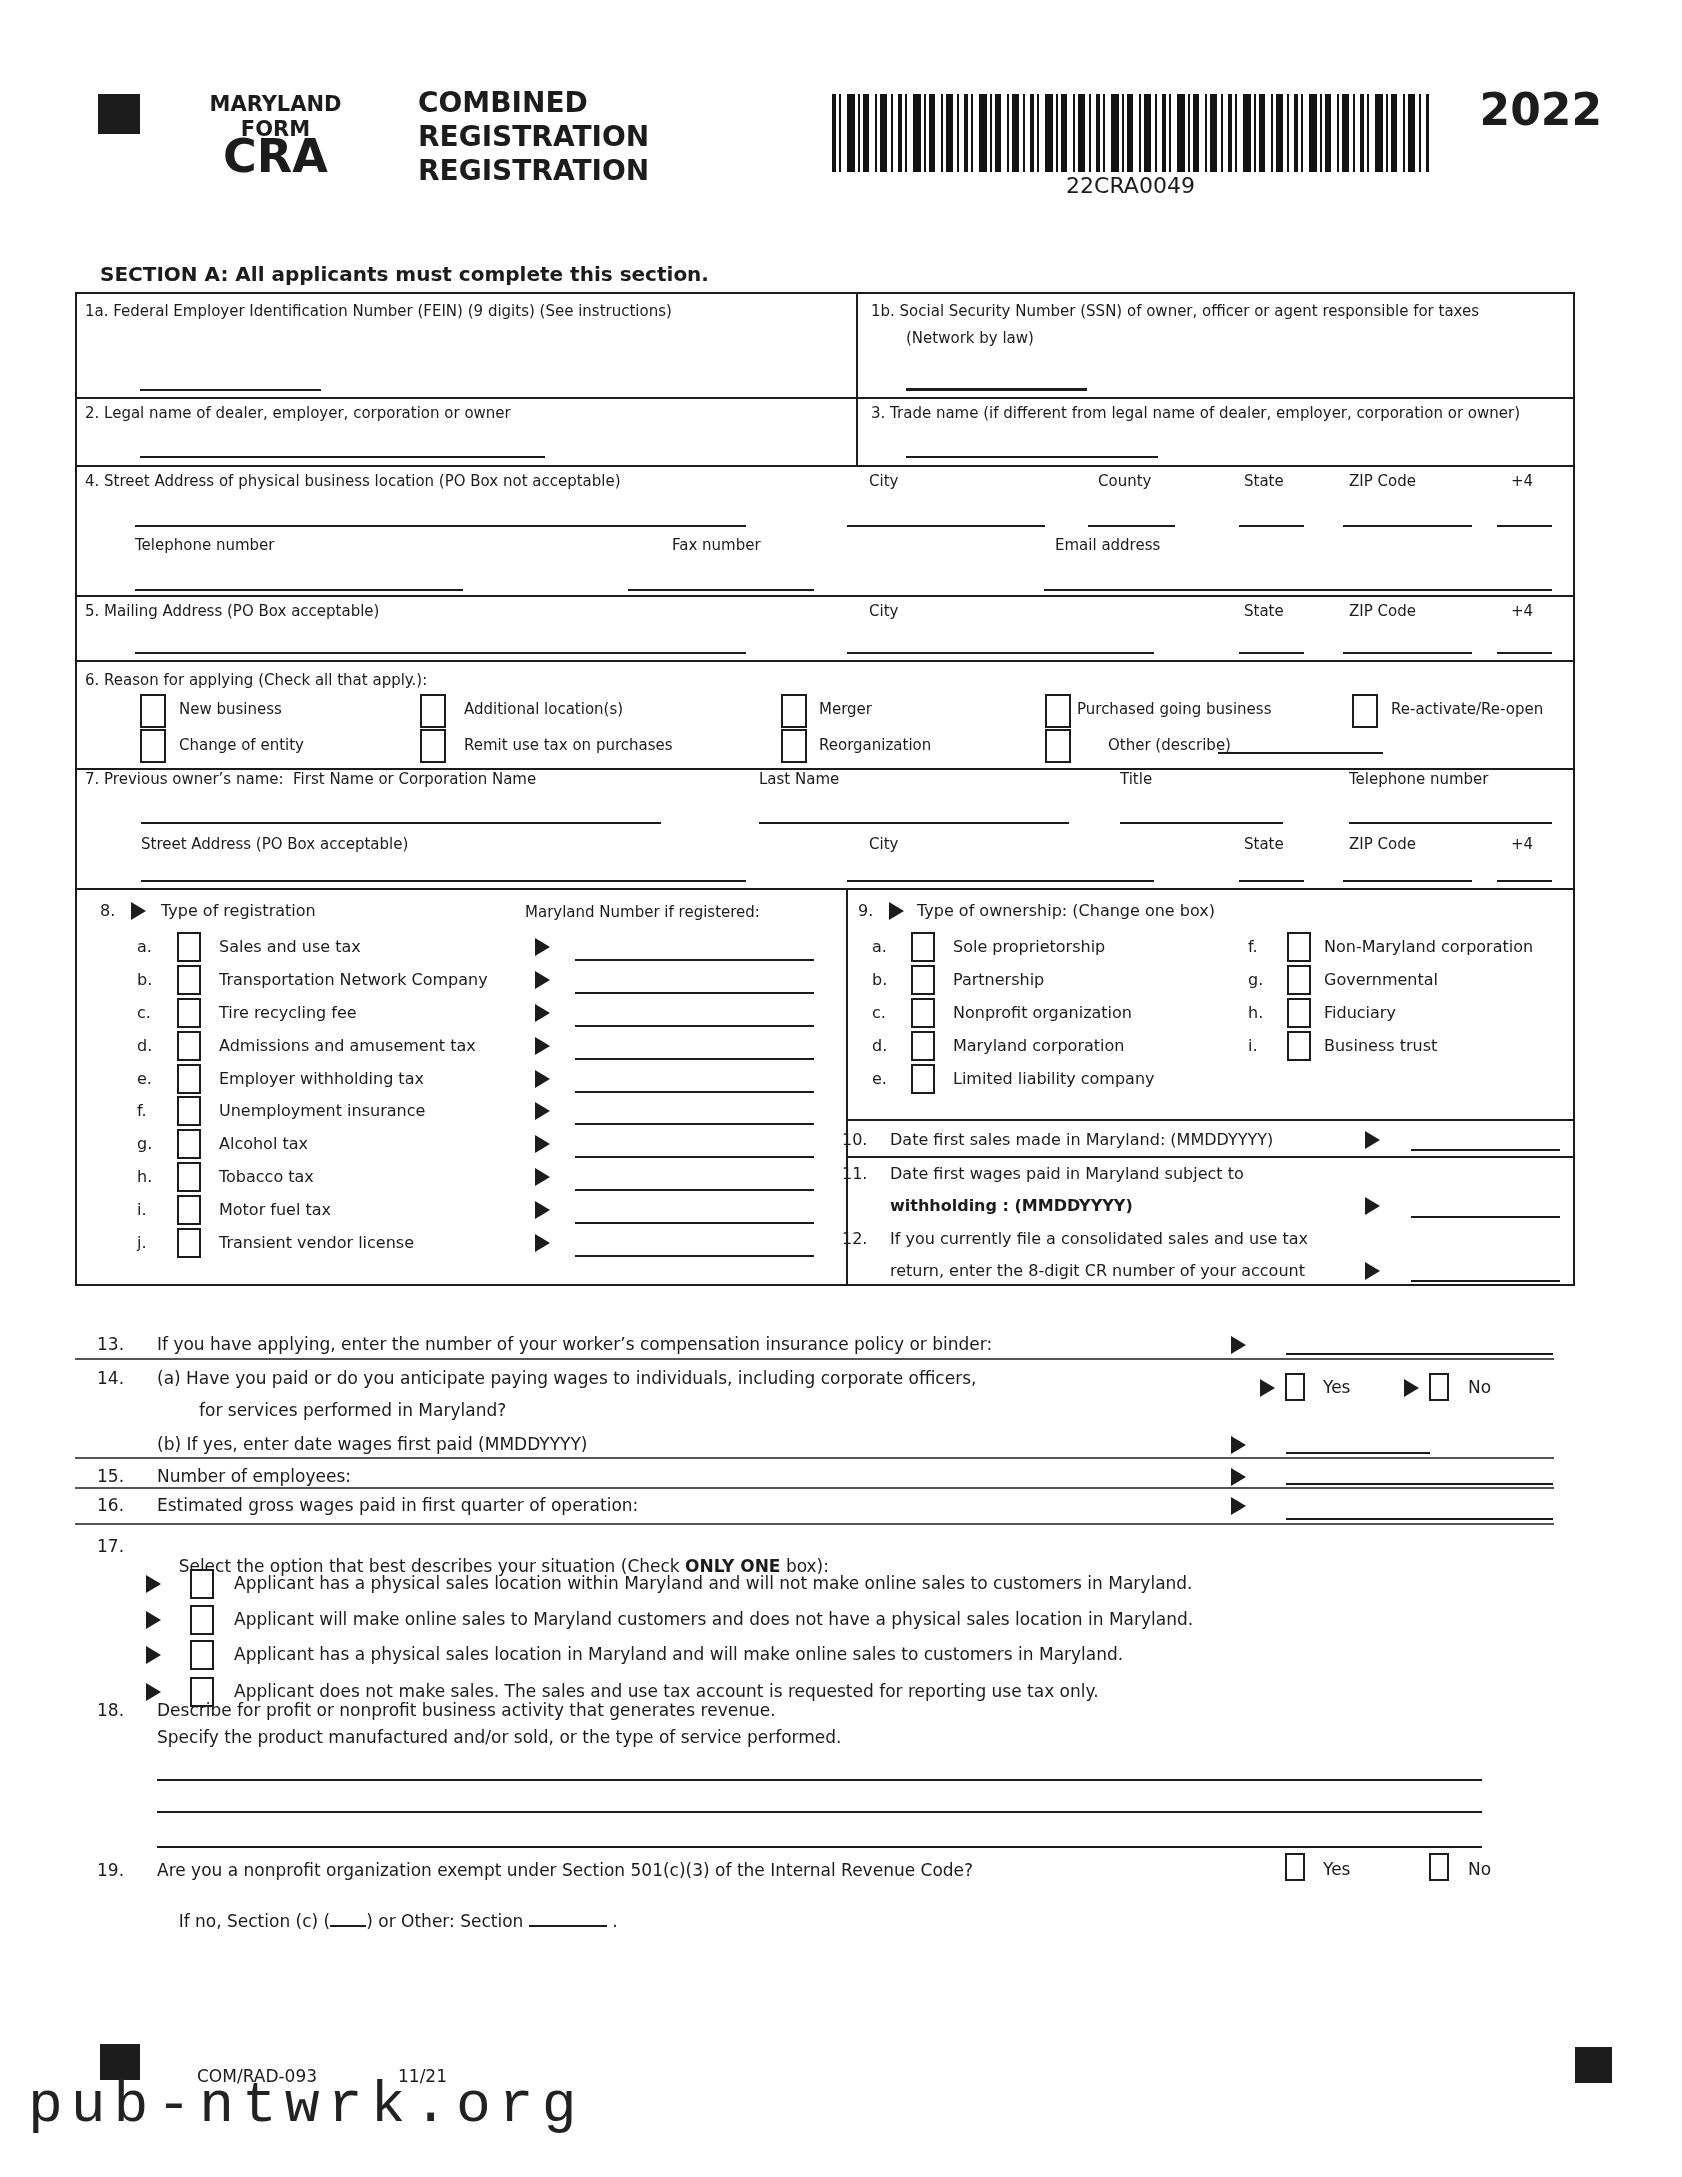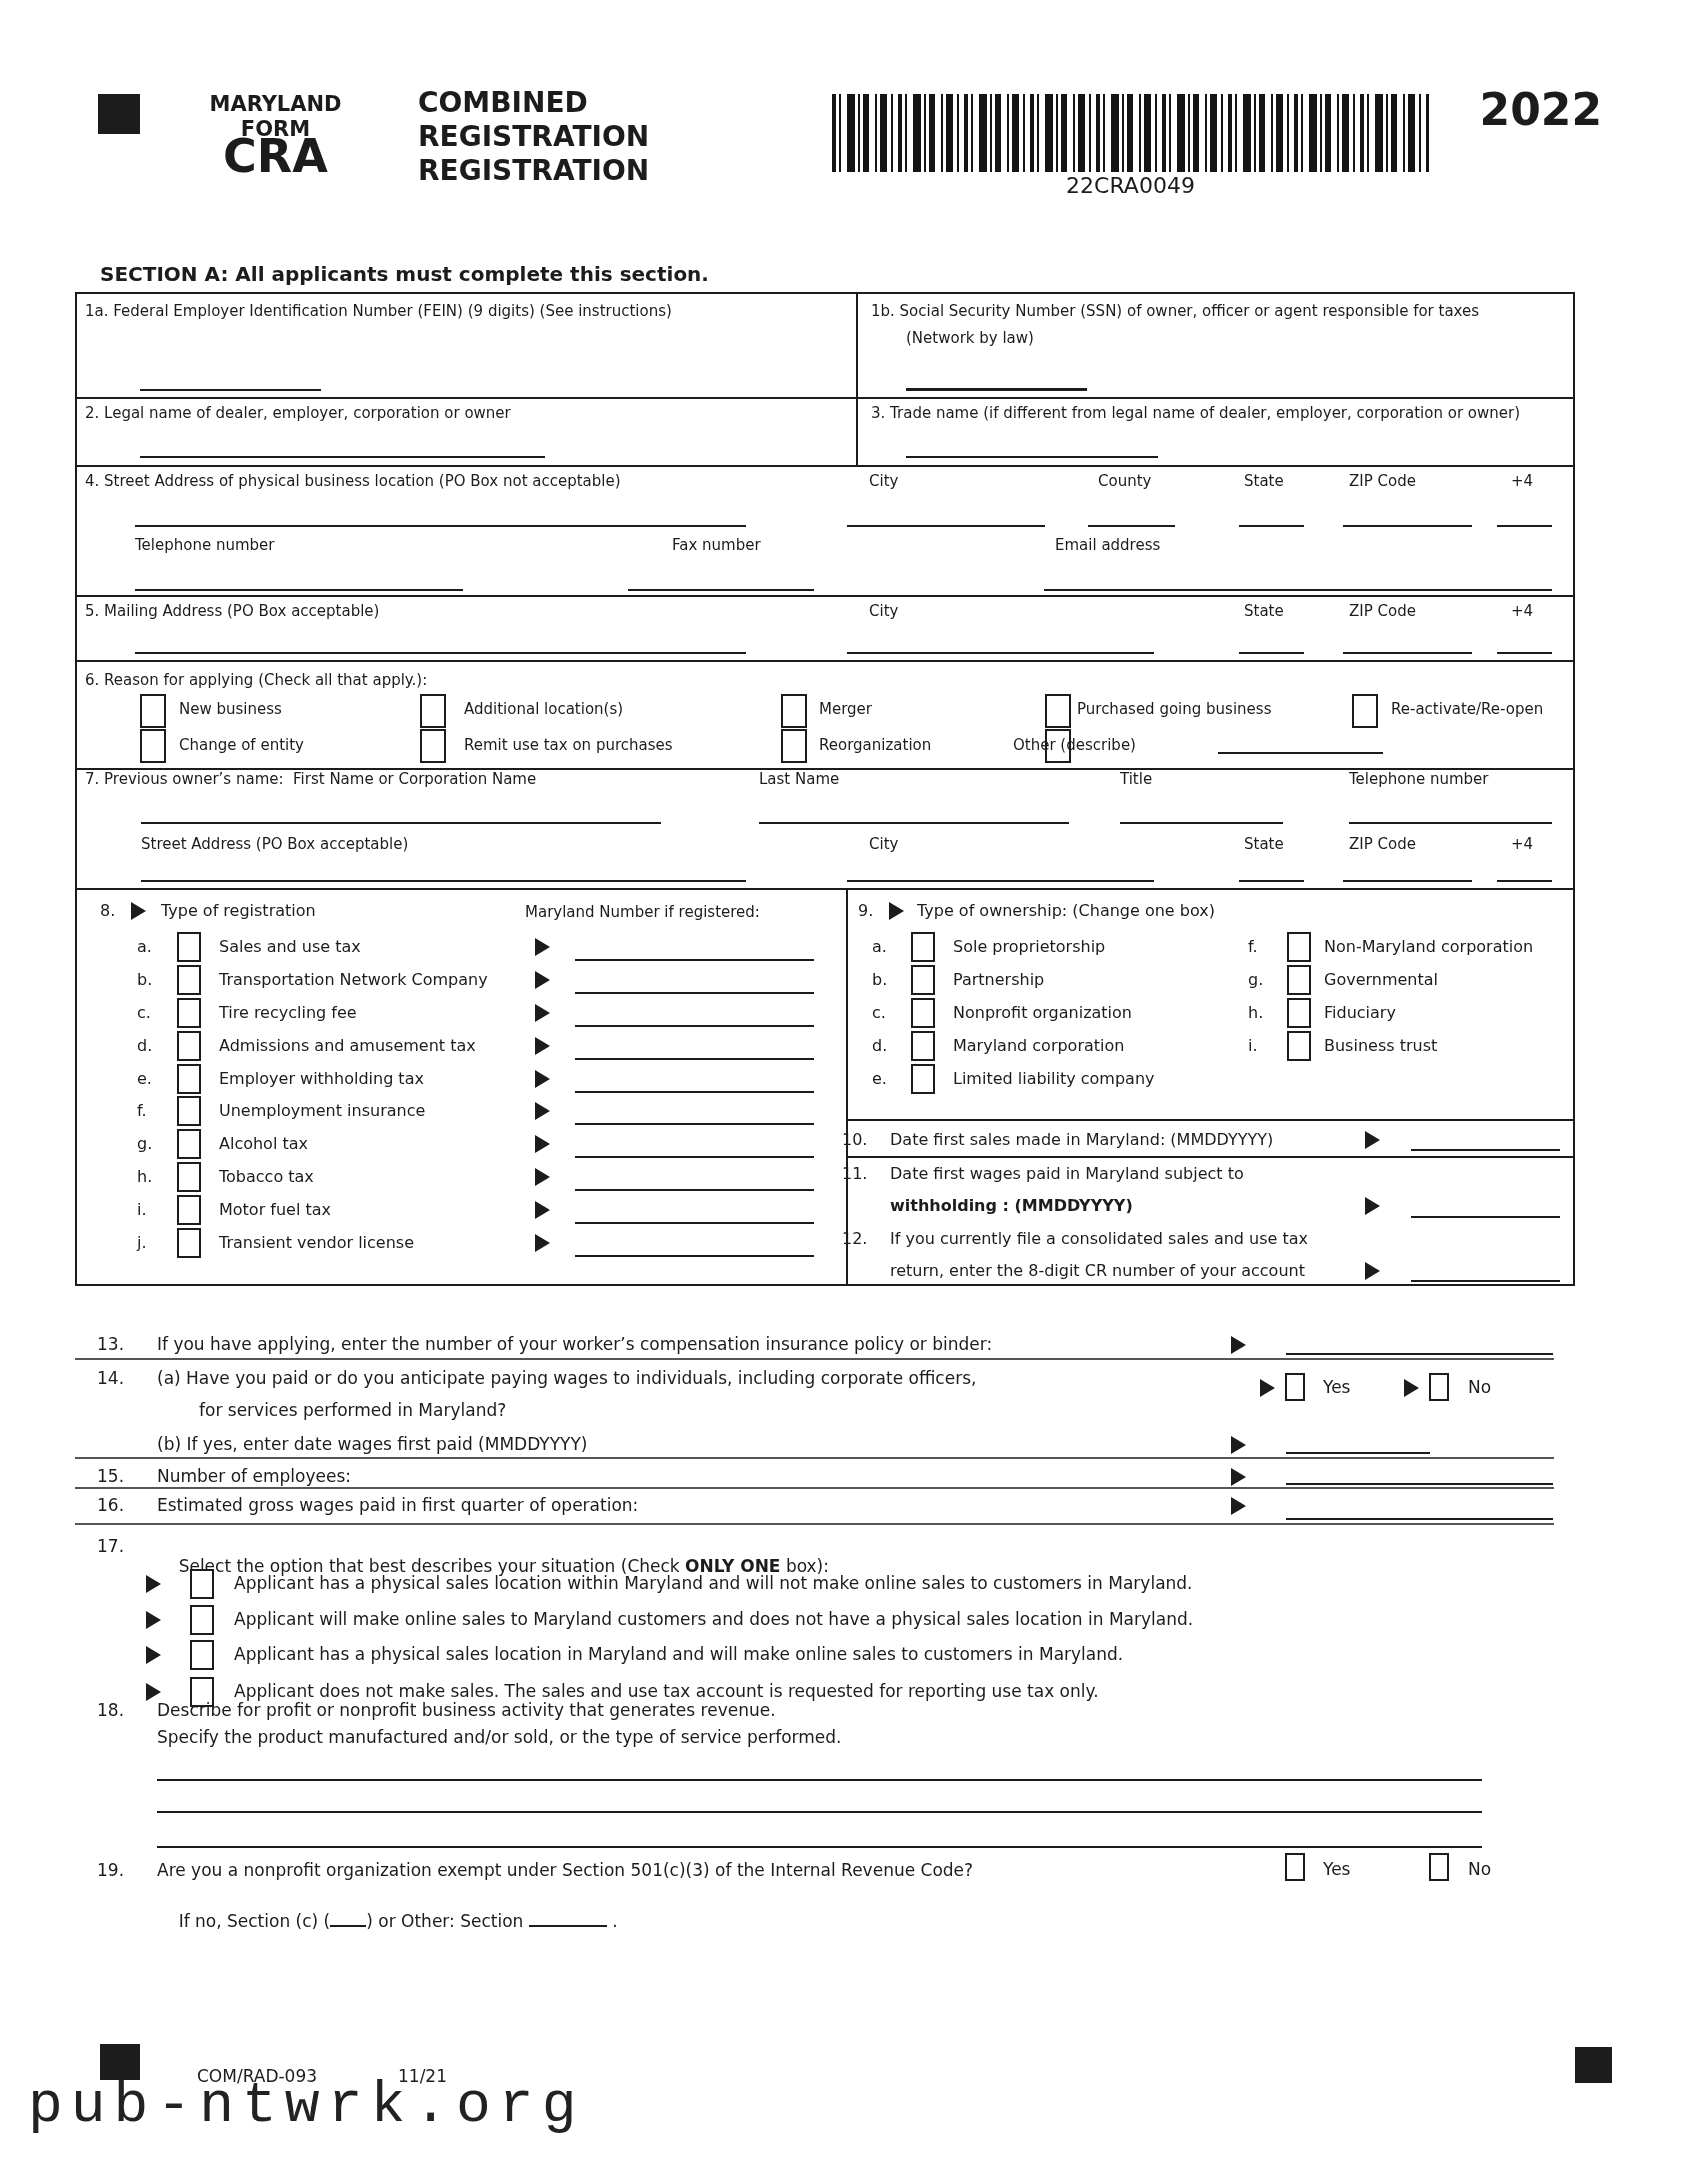--- a/index.html
+++ b/index.html
@@ -118,21 +118,21 @@
   <div class="t f15" style="left:1077px;top:700px;">Purchased going business</div>
   <div class="cb lg" style="left:1352px;top:694px;"></div>
   <div class="t f15" style="left:1391px;top:700px;">Re-activate/Re-open</div>
   <div class="cb lg" style="left:140px;top:729px;"></div>
   <div class="t f15" style="left:179px;top:736px;">Change of entity</div>
   <div class="cb lg" style="left:420px;top:729px;"></div>
   <div class="t f15" style="left:464px;top:736px;">Remit use tax on purchases</div>
   <div class="cb lg" style="left:781px;top:729px;"></div>
   <div class="t f15" style="left:819px;top:736px;">Reorganization</div>
   <div class="cb lg" style="left:1045px;top:729px;"></div>
-  <div class="t f15" style="left:1013px;top:736px;">Other (describe)</div>
+  <div class="t f15" style="left:1108px;top:736px;">Other (describe)</div>
   <div class="ln" style="left:1218px;top:752px;width:165px;"></div>
 
   <div class="t f15" style="left:85px;top:770px;">7. Previous owner’s name:  First Name or Corporation Name</div>
   <div class="t f15" style="left:759px;top:770px;">Last Name</div>
   <div class="t f15" style="left:1120px;top:770px;">Title</div>
   <div class="t f15" style="left:1349px;top:770px;">Telephone number</div>
   <div class="ln" style="left:141px;top:822px;width:520px;"></div>
   <div class="ln" style="left:759px;top:822px;width:310px;"></div>
   <div class="ln" style="left:1120px;top:822px;width:163px;"></div>
   <div class="ln" style="left:1349px;top:822px;width:203px;"></div>

